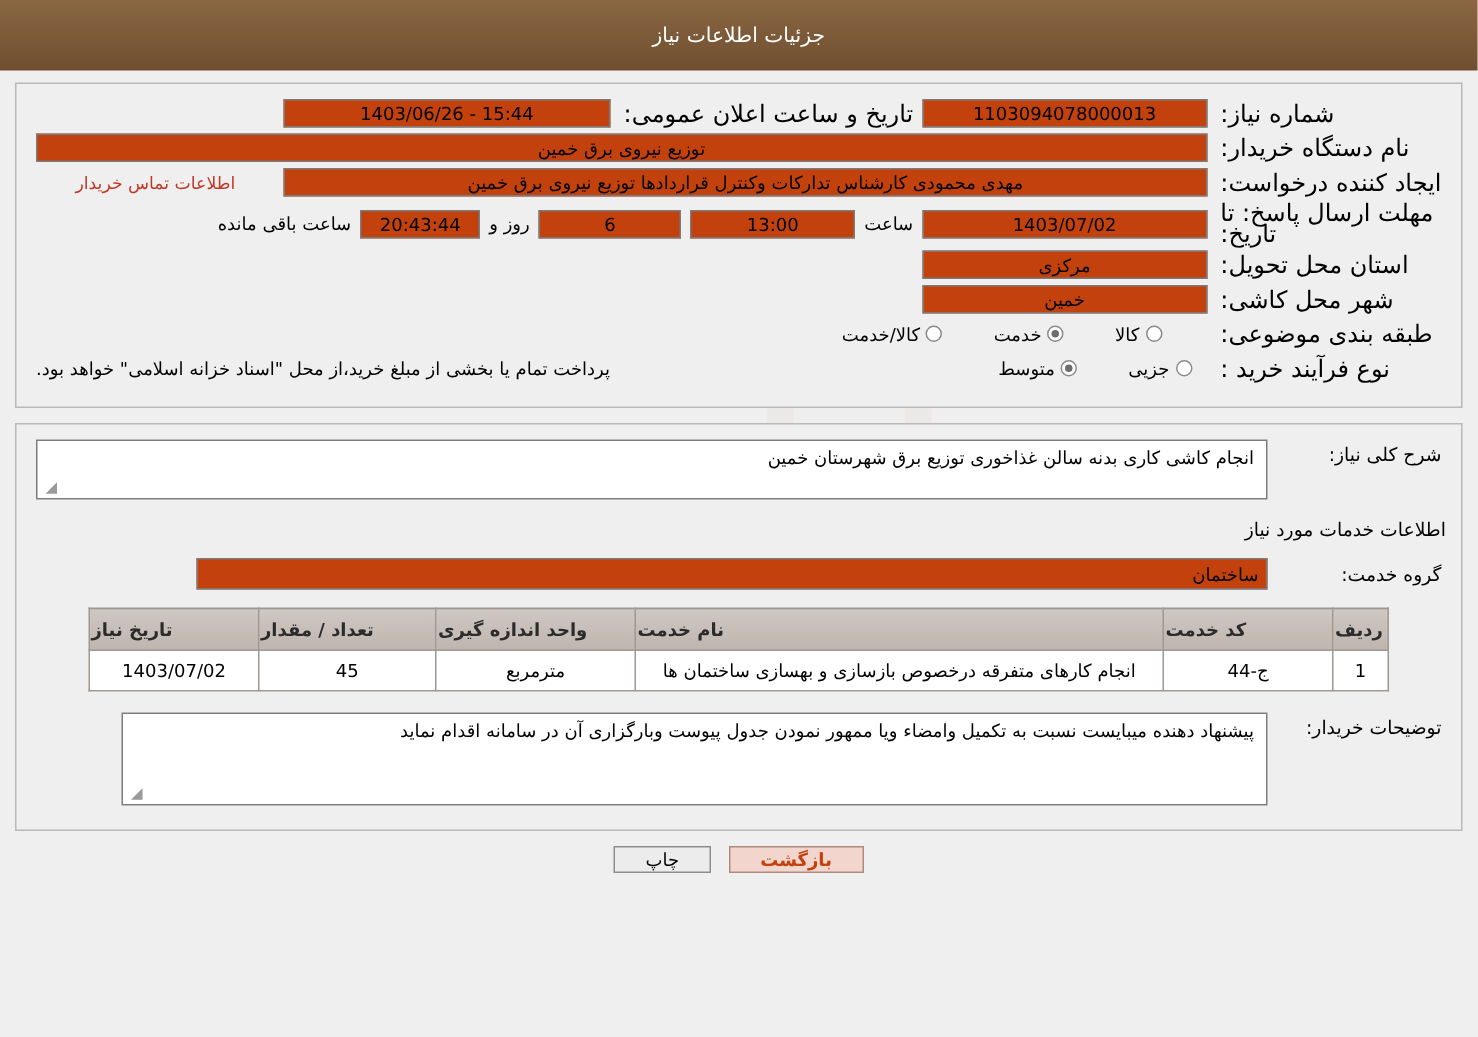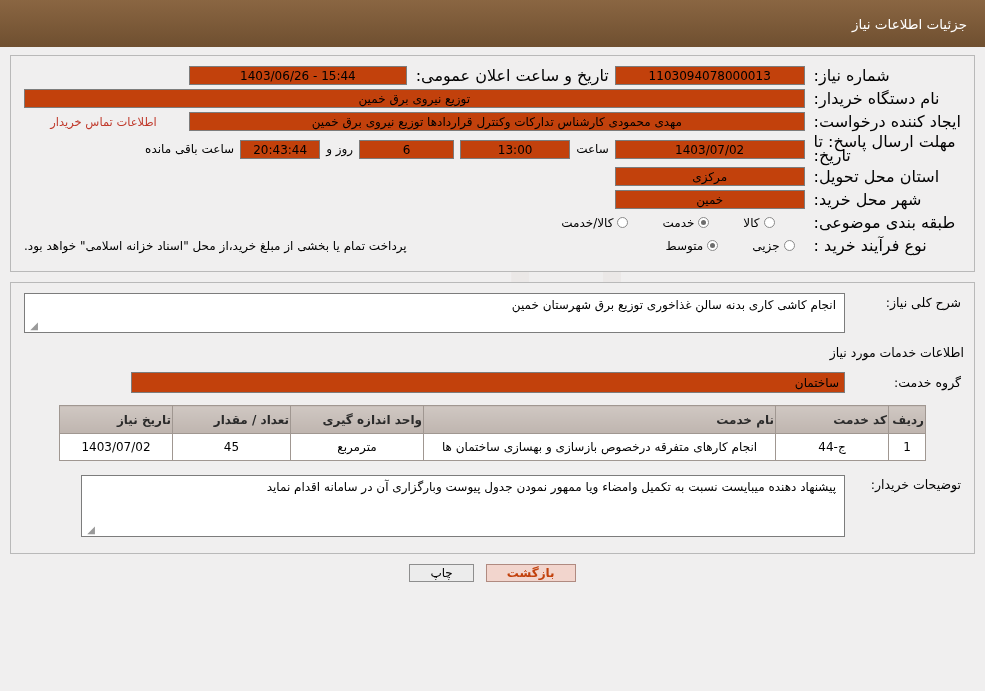--- a/index.html
+++ b/index.html
@@ -124,21 +124,21 @@
     border-collapse:collapse;
     width:100%;
     font-size:12px;
   }
   table.grid th{
     background:#c9c0bb;
     background:linear-gradient(#cfc7c2,#bfb5af);
     border:1px solid #a09791;
     font-weight:bold;
     height:25px;
-    text-align:right;
+    text-align:left;
     color:#2b2b2b;
   }
   table.grid td{
     border:1px solid #a09791;
     height:24px;
     text-align:center;
     background:#fff;
   }
   .btn{
     border:1px solid #8e8e8e;
@@ -164,21 +164,21 @@
 <body>
 
 <div class="watermark">
   <div style="position:relative;display:inline-block;">
     <div class="wm-shield"></div>
     <span class="wm-text">AriaTender.net</span>
   </div>
 </div>
 
 <div class="hdr">
-  <span style="width:100%;text-align:right;">جزئیات اطلاعات نیاز</span>
+  <span style="width:100%;text-align:center;">جزئیات اطلاعات نیاز</span>
 </div>
 
 <div class="content">
 
   <div class="panel" style="padding-bottom:14px;">
     <table class="form">
       <tbody>
           <tr>
         <td class="lbl" style="width:118px;">شماره نیاز:</td>
         <td style="width:195px;">
@@ -222,21 +222,21 @@
         </td>
       </tr>
       <tr>
         <td class="lbl">استان محل تحویل:</td>
         <td>
               <div class="fld">مرکزی</div>
             </td>
         <td colspan="3"></td>
       </tr>
       <tr>
-        <td class="lbl">شهر محل خرید:</td>
+        <td class="lbl">شهر محل کاشی:</td>
         <td>
               <div class="fld">خمین</div>
             </td>
         <td colspan="3"></td>
       </tr>
       <tr>
         <td class="lbl">طبقه بندی موضوعی:</td>
         <td colspan="2">
           <div class="radio-row" style="justify-content:flex-start;padding-right:30px;">
             <div class="radio-item">

